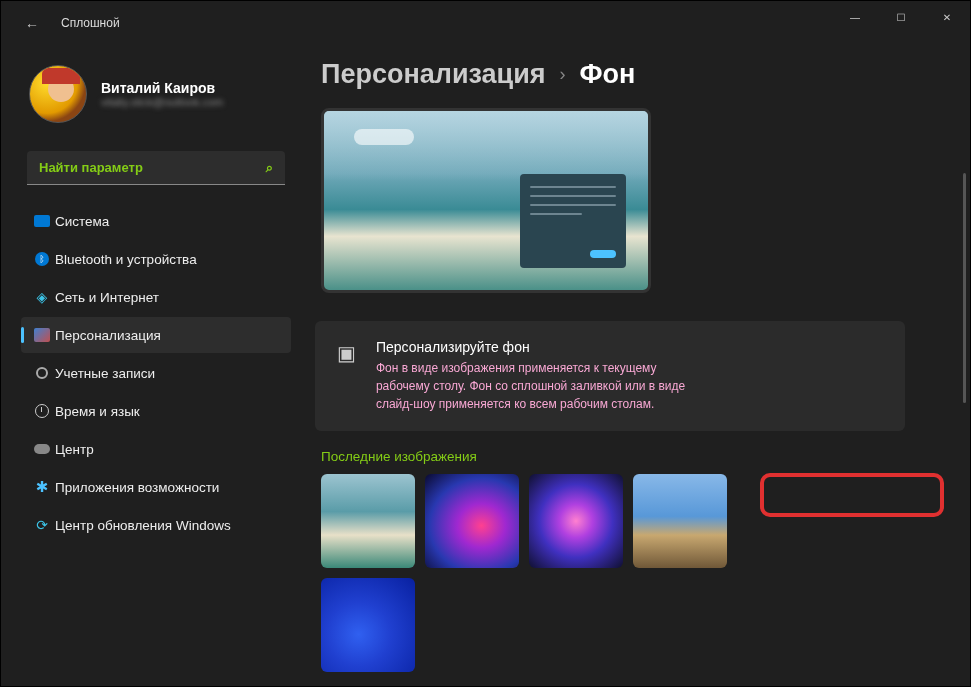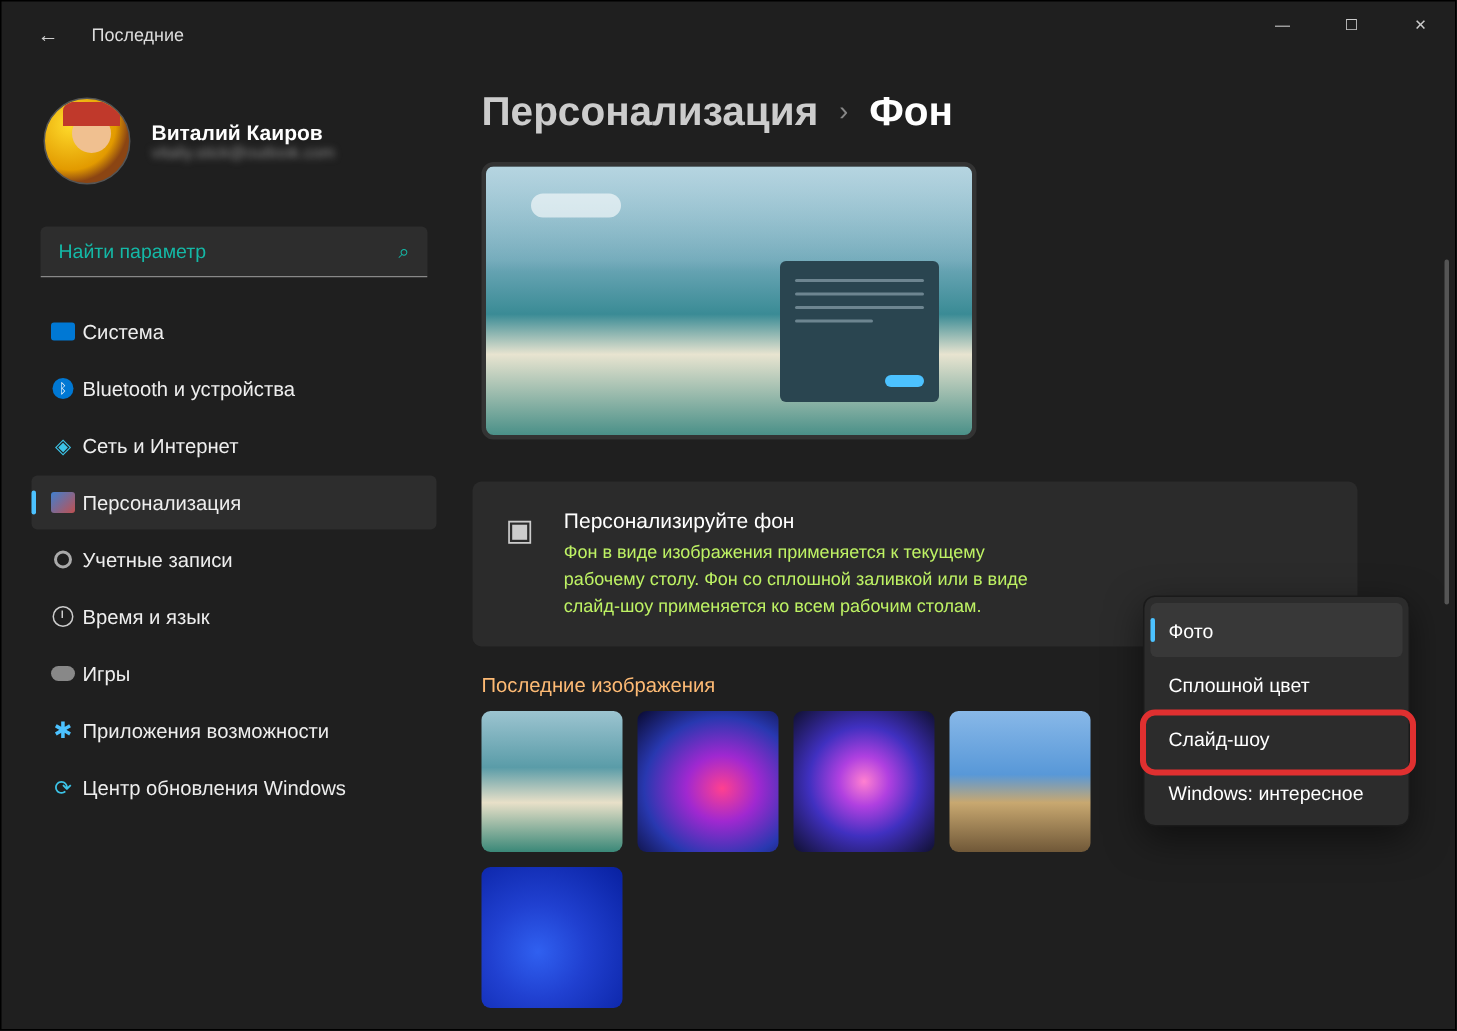--- a/index.html
+++ b/index.html
@@ -55,22 +55,23 @@
     font-size:11px; color:#888;
     filter: blur(2.5px);
   }
   .search {
     margin: 4px 6px 18px 6px;
     height:34px; background:#2d2d2d;
     border-bottom: 1px solid #888;
     border-radius:4px 4px 0 0;
     display:flex; align-items:center;
     padding: 0 12px;
-    color:#14b8a6; font-size:13px;
+    color:#84cc16; font-size:13px;
     justify-content: space-between;
+    font-weight: bold;
   }
   .nav { display:flex; flex-direction:column; gap:2px; margin-top:6px;}
   .nav-item {
     height:36px; display:flex; align-items:center;
     padding: 0 12px; gap:4px; border-radius:4px;
     font-size:13.5px; color:#eee; cursor:pointer;
   }
   .nav-item.active { background:#2d2d2d; position:relative;}
   .nav-item.active::before {
     content:""; position:absolute; left:0; top:10px; width:3px; height:16px;
@@ -113,23 +114,23 @@
   .preview .card .ln{height:2px;background:#6d8590;margin-bottom:7px;border-radius:1px;}
   .preview .card .ln.s{width:60%;}
   .preview .card .btn{position:absolute;right:10px;bottom:10px;width:26px;height:8px;background:#4cc2ff;border-radius:4px;}
 
   .setting-card {
     margin-top:28px; background:#2b2b2b; border-radius:6px;
     padding: 18px 22px; display:flex; gap:20px; width:590px;
   }
   .setting-card .ic{ color:#ccc; font-size:20px; margin-top:2px;}
   .setting-card .ttl{ font-size:14px; margin-bottom:4px;}
-  .setting-card .desc{ font-size:12px; color:#bef264; line-height:1.5; max-width:330px;}
-
-  .recent-label{ font-size:13.5px; color:#fdba74; margin:18px 0 10px 6px;}
+  .setting-card .desc{ font-size:12px; color:#f9a8d4; line-height:1.5; max-width:330px;}
+
+  .recent-label{ font-size:13.5px; color:#84cc16; margin:18px 0 10px 6px;}
   .thumbs{ display:flex; flex-wrap:wrap; gap:10px; margin-left:6px; width: 420px;}
   .thumb{ width:94px; height:94px; border-radius:6px; }
   .t1{background:linear-gradient(180deg,#9cc4d0 0%,#5a9ca8 40%,#e8e0c8 65%,#3a8878 100%);}
   .t2{background:radial-gradient(ellipse at 60% 55%, #ff4090 0%,#a028d0 30%,#2838b0 65%,#0a0a30 100%);}
   .t3{background:radial-gradient(circle at 50% 50%, #ff80d0 0%,#b040e0 25%,#4030c0 55%,#101030 100%);}
   .t4{background:linear-gradient(180deg,#88b8e8 0%,#5898d8 45%,#c8a870 65%,#705838 100%);}
   .t5{background:radial-gradient(ellipse at 40% 60%, #3060f0 0%,#2040d0 40%,#0820a0 100%);}
 
   .dropdown {
     position:absolute; right:30px; top:352px;
@@ -153,21 +154,21 @@
   .scrollbar{
     position:absolute; right:4px; top:128px; width:3px; height:230px;
     background:#555; border-radius:2px;
   }
 </style>
 </head>
 <body>
 
 <div class="titlebar">
   <span class="back">←</span>
-  <span>Последние</span>
+  <span>Сплошной</span>
 </div>
 <div class="winctrl">
   <div>―</div>
   <div>☐</div>
   <div>✕</div>
 </div>
 
 <div class="container">
   <div class="sidebar">
     <div class="profile">
@@ -213,21 +214,21 @@
       <div class="nav-item">
         <span class="nav-icon">
             <span class="ic-time"></span>
           </span>
         <span>Время и язык</span>
       </div>
       <div class="nav-item">
         <span class="nav-icon">
             <span class="ic-game"></span>
           </span>
-        <span>Игры</span>
+        <span>Центр</span>
       </div>
       <div class="nav-item">
         <span class="nav-icon ic-access">✱</span>
         <span>Приложения возможности</span>
       </div>
       <div class="nav-item">
         <span class="nav-icon ic-upd">⟳</span>
         <span>Центр обновления Windows</span>
       </div>
     </div>
@@ -261,23 +262,17 @@
 
     <div class="recent-label">Последние изображения</div>
     <div class="thumbs">
       <div class="thumb t1"></div>
       <div class="thumb t2"></div>
       <div class="thumb t3"></div>
       <div class="thumb t4"></div>
       <div class="thumb t5"></div>
     </div>
 
-    <div class="dropdown">
-      <div class="dd-item selected">Фото</div>
-      <div class="dd-item">Сплошной цвет</div>
-      <div class="dd-item">Слайд-шоу</div>
-      <div class="dd-item">Windows: интересное</div>
-    </div>
     <div class="highlight-box"></div>
 
     <div class="scrollbar"></div>
   </div>
 </div>
 
 </body></html>

